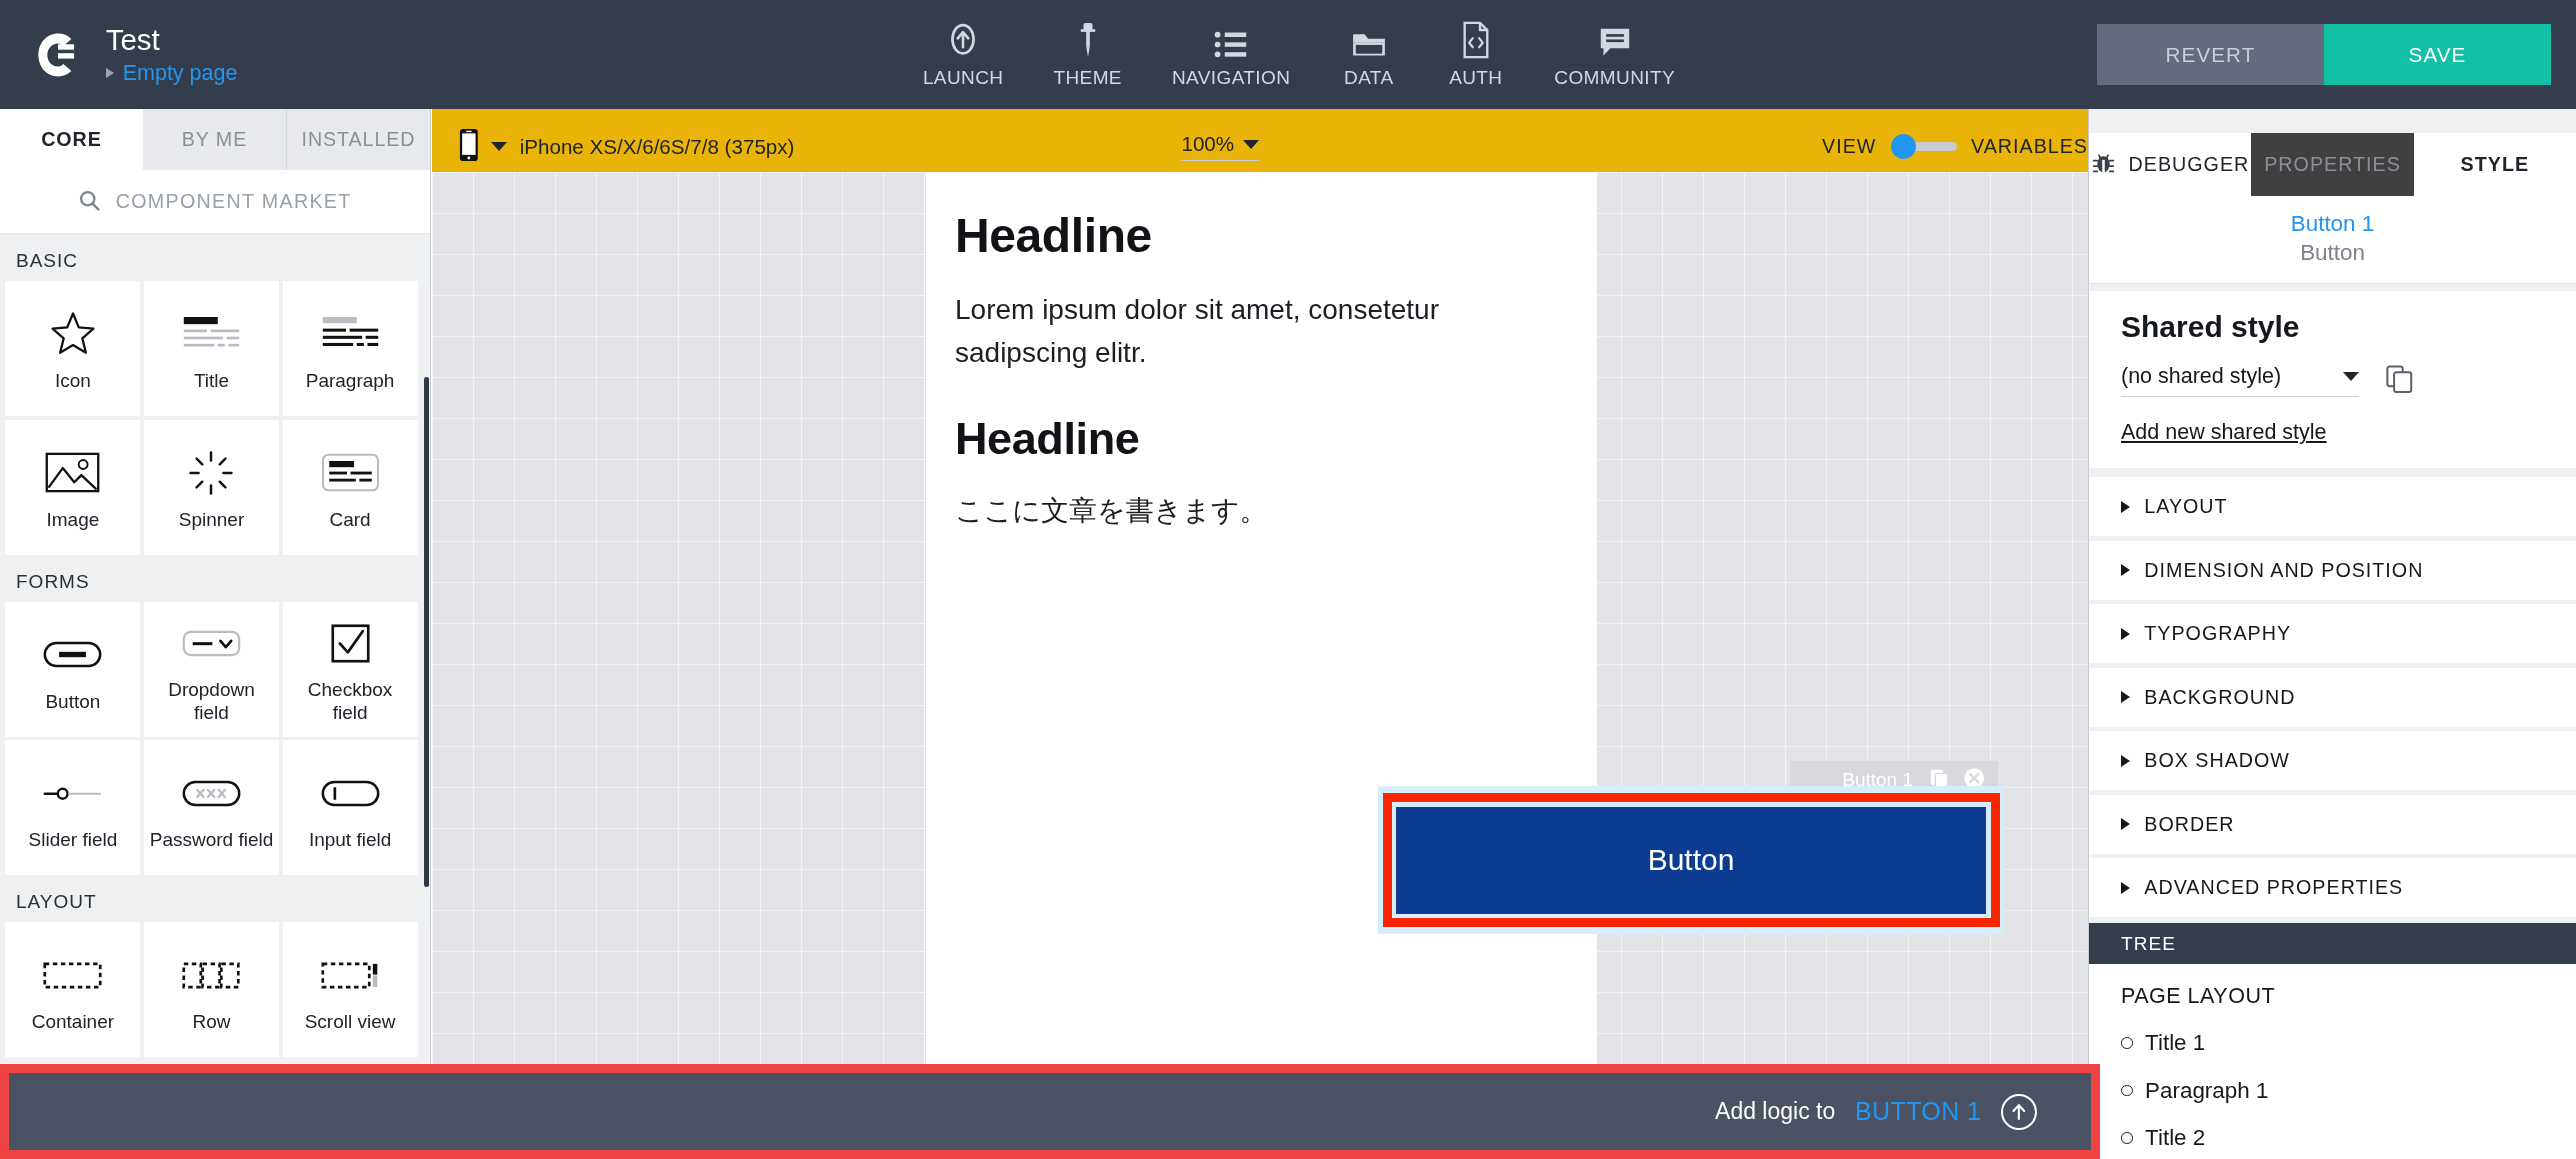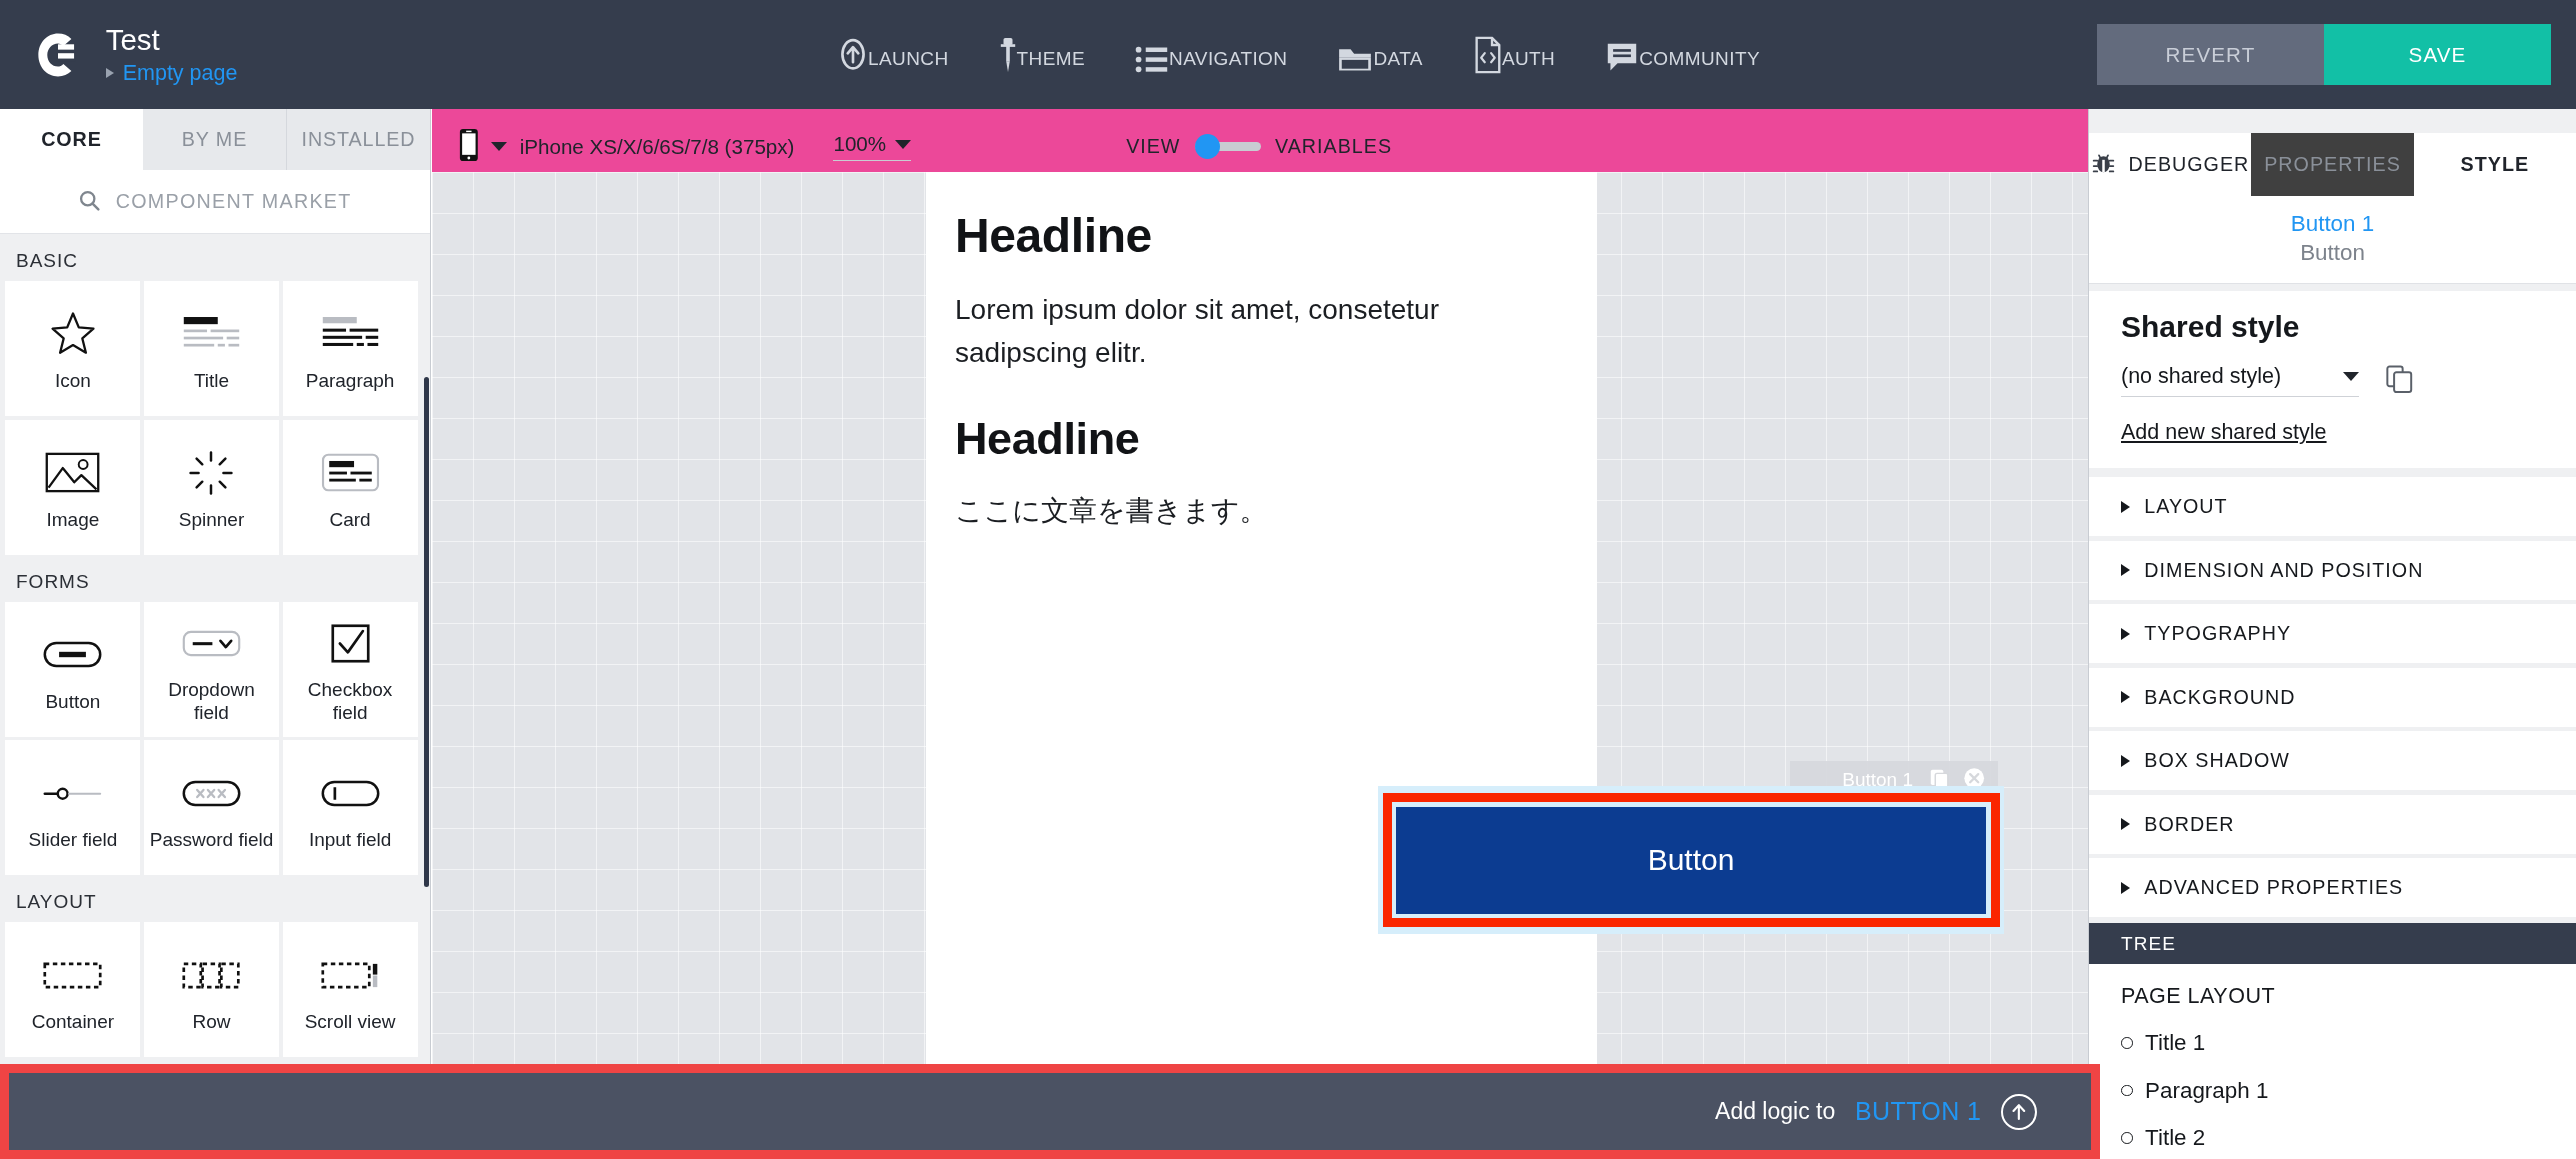--- a/index.html
+++ b/index.html
@@ -22,21 +22,21 @@
   .brand-sub { display: flex; align-items: center; margin-top: 3.6px; }
   .brand-sub .tri {
     width: 0; height: 0; border-left: 8px solid #9aa3b0;
     border-top: 5.4px solid transparent; border-bottom: 5.4px solid transparent;
     margin-right: 9px;
   }
   .brand-page { color: #2196f3; font-size: 21.5px; }
 
   .navgroup { flex: 1; display: flex; align-items: center; justify-content: center; gap: 0px; }
   .navitem {
-    display: flex; align-items: center; justify-content: center;
+    display: flex; flex-direction: column; align-items: center; justify-content: center;
     padding: 0 25px; min-width: 107px; cursor: pointer;
   }
   .navitem .ni-icon { height: 38px; display: flex; align-items: flex-end; justify-content: center; }
   .navitem .ni-label {
     color: #d3d8e0; font-size: 19px; letter-spacing: 0.4px; margin-top: 8px;
     white-space: nowrap;
   }
 
   .topactions { display: flex; align-items: center; padding-right: 25px; }
   .btn-revert {
@@ -101,21 +101,21 @@
     position: absolute; left: 432px; top: 172px; width: 1656px; height: 987px;
     background: #e2e4e8;
     background-image:
       linear-gradient(to right, rgba(255,255,255,.55) 0.9px, transparent 0.9px),
       linear-gradient(to bottom, rgba(255,255,255,.55) 0.9px, transparent 0.9px);
     background-size: 41px 41px;
     overflow: hidden;
   }
   .canvas-toolbar {
     position: absolute; left: 432px; top: 109px; width: 1656px; height: 76px;
-    background: #ec4899; display: flex; align-items: center; border-bottom: 0.9px solid #dcdfe4;
+    background: #eab308; display: flex; align-items: center; border-bottom: 0.9px solid #dcdfe4; justify-content: space-between;
   }
   .device-sel { display: flex; align-items: center; gap: 12.5px; padding-left: 27px; cursor: pointer; }
   .device-sel .dlabel { font-size: 20.6px; color: #20242b; }
   .caret-down {
     width: 0; height: 0; border-left: 8px solid transparent; border-right: 8px solid transparent;
     border-top: 9.8px solid #20242b;
   }
   .zoom-sel {
     display: flex; align-items: center; gap: 9px; margin-left: 39px; cursor: pointer;
     border-bottom: 1.8px solid #c9ccd2; padding-bottom: 3.6px;

